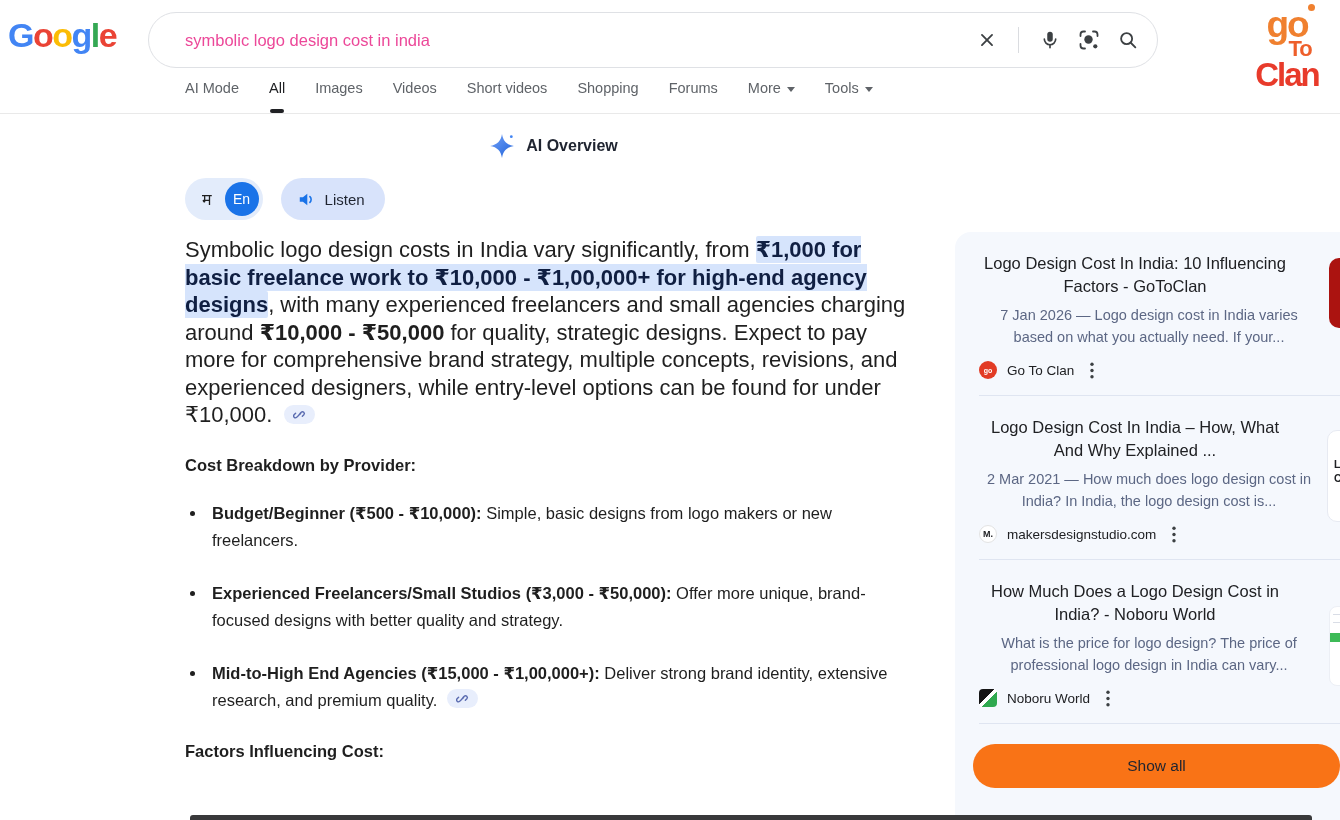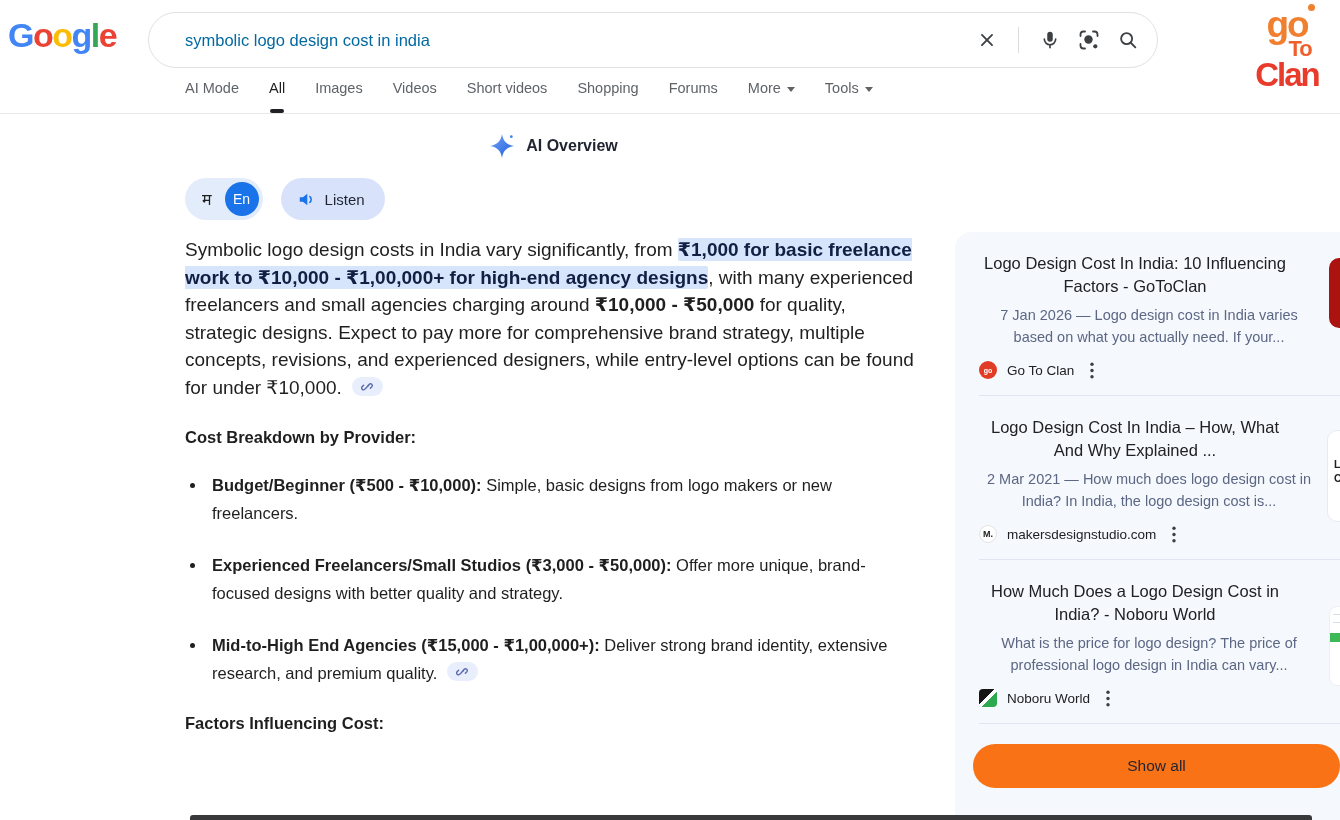--- a/index.html
+++ b/index.html
@@ -6,21 +6,21 @@
   .page{position:relative;width:1340px;height:820px;overflow:hidden;background:#fff;
         font-family:"Liberation Sans","DejaVu Sans",sans-serif;color:#1f1f1f;}
 
   
   .google-logo{position:absolute;left:8px;top:16px;font-size:34px;font-weight:bold;letter-spacing:-1.5px;cursor:pointer;}
   .gl-b{color:#4285F4}.gl-r{color:#EA4335}.gl-y{color:#FBBC05}.gl-g{color:#34A853}
 
   .search-bar{position:absolute;left:148px;top:12px;width:1010px;height:56px;background:#fff;
               border:1px solid #dfe1e5;border-radius:29px;display:flex;align-items:center;
               padding:0 18px 0 36px;box-sizing:border-box;}
-  .query{flex:1;font-size:16.5px;color:#0369a1;white-space:nowrap;overflow:hidden;}
+  .query{flex:1;font-size:16.5px;color:#ec4899;white-space:nowrap;overflow:hidden;}
   .sb-icons{display:flex;align-items:center;gap:16px;}
   .sb-sep{width:1px;height:26px;background:#dadce0;margin:0 4px;}
   .icon-btn{display:flex;align-items:center;justify-content:center;cursor:pointer;background:none;border:none;padding:0;}
 
   .brand{position:absolute;left:1244px;top:6px;width:86px;display:flex;flex-direction:column;align-items:center;
          font-weight:bold;line-height:1;user-select:none;}
   .brand .b1{font-size:37px;color:#F0802F;letter-spacing:-2px;position:relative;}
   .brand .b1 .dot{position:absolute;right:-7px;top:-2px;width:7px;height:7px;border-radius:50%;background:#F0802F;}
   .brand .b2{font-size:22px;color:#EE5F2B;margin:-5px 0 0 26px;letter-spacing:-1px;}
   .brand .b3{font-size:33px;color:#E83B2B;margin-top:-2px;letter-spacing:-2px;}
@@ -38,21 +38,21 @@
   .aio-head{display:flex;align-items:center;gap:11px;justify-content:center;}
   .aio-title{font-size:16px;font-weight:600;color:#1f2430;}
   .lang-row{display:flex;gap:18px;margin-top:19px;align-items:center;}
   .lang-pill{display:flex;align-items:center;background:#e3ecfb;border-radius:22px;height:42px;padding-left:17px;cursor:pointer;}
   .lang-hi{font-size:16px;color:#1f1f1f;cursor:pointer;}
   .en-circle{width:34px;height:34px;border-radius:50%;background:#1a73e8;color:#fff;font-size:14px;font-weight:500;
              display:flex;align-items:center;justify-content:center;margin:4px 4px 4px 13px;cursor:pointer;}
   .listen-pill{display:flex;align-items:center;gap:9px;background:#d8e3fb;border-radius:22px;height:42px;
                padding:0 20px 0 16px;cursor:pointer;font-size:15px;color:#1f2430;}
 
-  .intro{margin-top:16px;font-size:19px;line-height:27.5px;color:#1f1f1f;}
+  .intro{margin-top:16px;font-size:22px;line-height:27.5px;color:#1f1f1f;}
   .hl{background:#d6e4fc;font-weight:bold;color:#101f42;border-radius:2px;padding:1px 0;cursor:pointer;}
   .b{font-weight:bold;}
   .chip{display:inline-flex;align-items:center;justify-content:center;background:#e8eefc;border-radius:11px;
         padding:3px 9px;margin-left:5px;vertical-align:1px;cursor:pointer;}
 
   .sec-h{margin-top:27px;font-size:16.5px;font-weight:bold;color:#1f1f1f;}
   ul.blist{margin:25px 0 0 0;padding-left:22px;}
   ul.blist li{margin-bottom:25px;padding-left:5px;font-size:16.5px;line-height:27.5px;}
 
   

